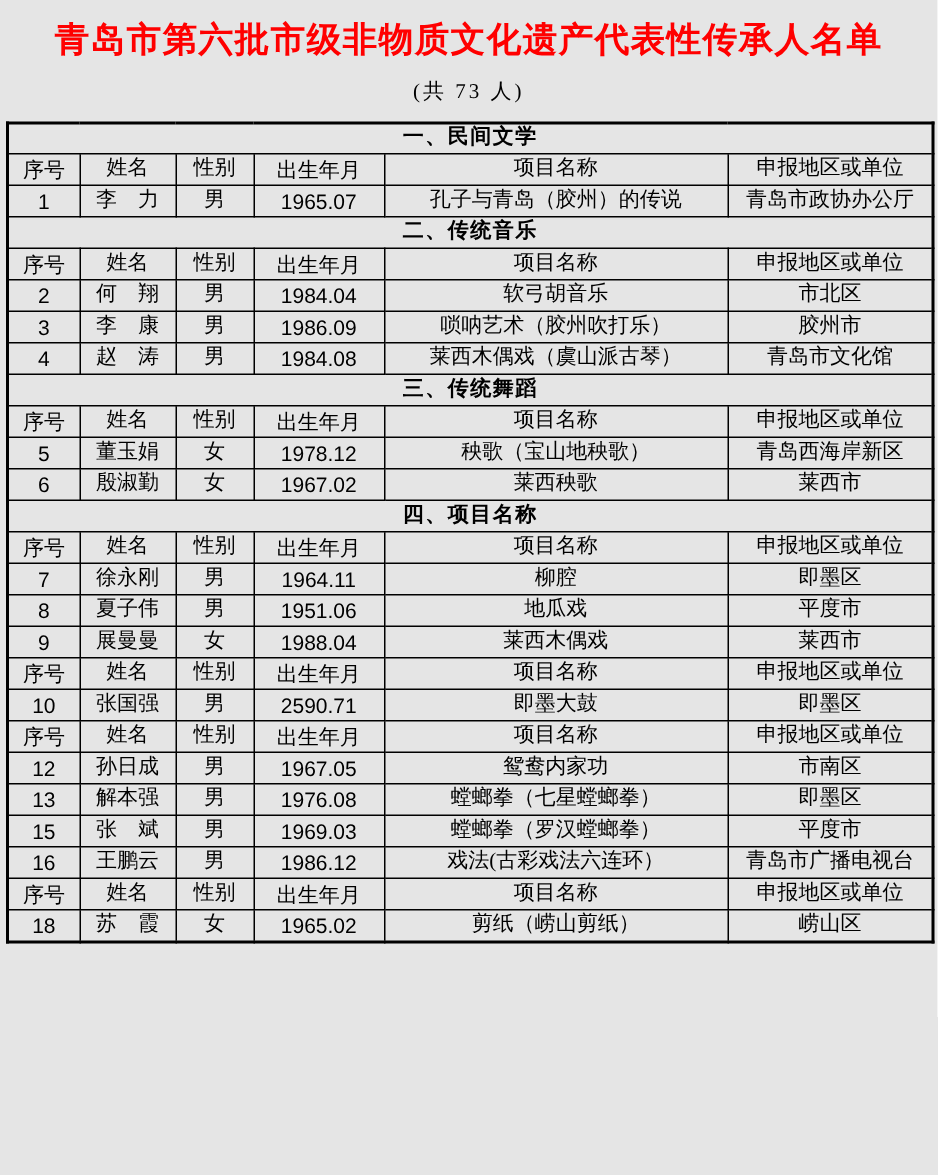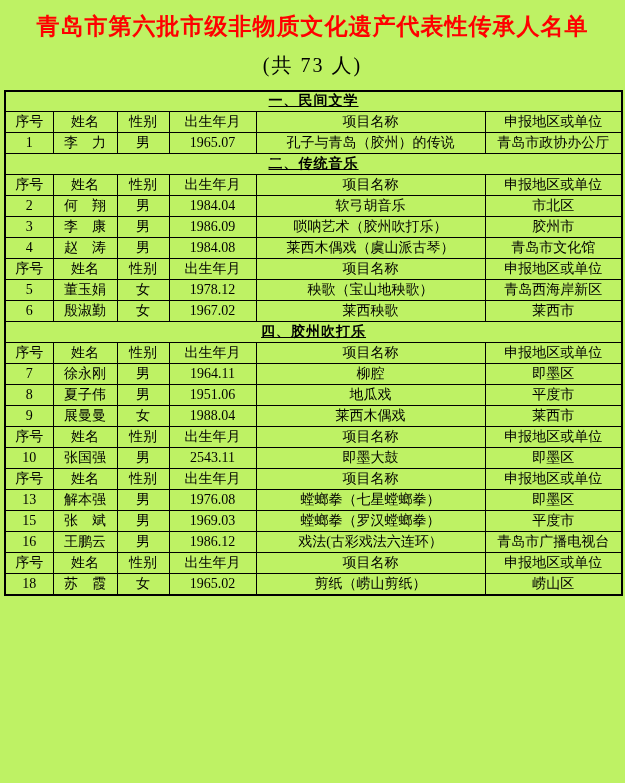--- a/index.html
+++ b/index.html
@@ -6,36 +6,36 @@
   html, body {
     width: 625px;
     background: #ffffff;
     font-family: "Liberation Serif", "DejaVu Serif", serif;
     color: #000000;
   }
   .page {
     width: 625px;
     height: 783px;
     overflow: hidden;
-    background: #bef264;
+    background: #e5e5e5;
   }
   .doc-title {
     margin-top: 13px;
     text-align: center;
     font-size: 23px;
     font-weight: bold;
     color: #ff0000;
     letter-spacing: 1px;
     line-height: 1.2;
   }
   .doc-subtitle {
     margin-top: 11px;
     margin-bottom: 11px;
     text-align: center;
-    font-size: 20px;
+    font-size: 14px;
     color: #000000;
     letter-spacing: 2px;
   }
   table.roster {
     border-collapse: collapse;
     table-layout: fixed;
     width: 617px;
     margin-left: 4px;
     border: 2px solid #000000;
   }
@@ -47,27 +47,26 @@
     font-size: 14px;
     line-height: 1.15;
     padding: 0 1px;
     overflow: hidden;
     white-space: nowrap;
   }
   td.section-heading {
     font-weight: bold;
     font-size: 15px;
     letter-spacing: 1px;
-    text-decoration: underline;
   }
   td.colheader {
     font-size: 14px;
   }
   td.c0, td.c3 {
-    font-family: Liberation Serif, serif;
+    font-family: Liberation Sans, sans-serif;
   }
 </style>
 </head>
 <body>
 
 <div class="page">
   <div class="doc-title">青岛市第六批市级非物质文化遗产代表性传承人名单</div>
   <div class="doc-subtitle">(共 73 人)</div>
 
   <table class="roster">
@@ -128,20 +127,23 @@
         </tr>
         <tr>
           <td class="cell c0">4</td>
           <td class="cell c1">赵　涛</td>
           <td class="cell c2">男</td>
           <td class="cell c3">1984.08</td>
           <td class="cell c4">莱西木偶戏（虞山派古琴）</td>
           <td class="cell c5">青岛市文化馆</td>
         </tr>
         <tr>
+          <td colspan="6" class="section-heading">三、传统舞蹈</td>
+        </tr>
+        <tr>
           <td class="colheader c0">序号</td>
           <td class="colheader c1">姓名</td>
           <td class="colheader c2">性别</td>
           <td class="colheader c3">出生年月</td>
           <td class="colheader c4">项目名称</td>
           <td class="colheader c5">申报地区或单位</td>
         </tr>
         <tr>
           <td class="cell c0">5</td>
           <td class="cell c1">董玉娟</td>
@@ -152,21 +154,21 @@
         </tr>
         <tr>
           <td class="cell c0">6</td>
           <td class="cell c1">殷淑勤</td>
           <td class="cell c2">女</td>
           <td class="cell c3">1967.02</td>
           <td class="cell c4">莱西秧歌</td>
           <td class="cell c5">莱西市</td>
         </tr>
         <tr>
-          <td colspan="6" class="section-heading">四、胶州吹打乐</td>
+          <td colspan="6" class="section-heading">四、项目名称</td>
         </tr>
         <tr>
           <td class="colheader c0">序号</td>
           <td class="colheader c1">姓名</td>
           <td class="colheader c2">性别</td>
           <td class="colheader c3">出生年月</td>
           <td class="colheader c4">项目名称</td>
           <td class="colheader c5">申报地区或单位</td>
         </tr>
         <tr>
@@ -198,31 +200,39 @@
           <td class="colheader c1">姓名</td>
           <td class="colheader c2">性别</td>
           <td class="colheader c3">出生年月</td>
           <td class="colheader c4">项目名称</td>
           <td class="colheader c5">申报地区或单位</td>
         </tr>
         <tr>
           <td class="cell c0">10</td>
           <td class="cell c1">张国强</td>
           <td class="cell c2">男</td>
-          <td class="cell c3">2543.11</td>
+          <td class="cell c3">2590.71</td>
           <td class="cell c4">即墨大鼓</td>
           <td class="cell c5">即墨区</td>
         </tr>
         <tr>
           <td class="colheader c0">序号</td>
           <td class="colheader c1">姓名</td>
           <td class="colheader c2">性别</td>
           <td class="colheader c3">出生年月</td>
           <td class="colheader c4">项目名称</td>
           <td class="colheader c5">申报地区或单位</td>
+        </tr>
+        <tr>
+          <td class="cell c0">12</td>
+          <td class="cell c1">孙日成</td>
+          <td class="cell c2">男</td>
+          <td class="cell c3">1967.05</td>
+          <td class="cell c4">鸳鸯内家功</td>
+          <td class="cell c5">市南区</td>
         </tr>
         <tr>
           <td class="cell c0">13</td>
           <td class="cell c1">解本强</td>
           <td class="cell c2">男</td>
           <td class="cell c3">1976.08</td>
           <td class="cell c4">螳螂拳（七星螳螂拳）</td>
           <td class="cell c5">即墨区</td>
         </tr>
         <tr>

